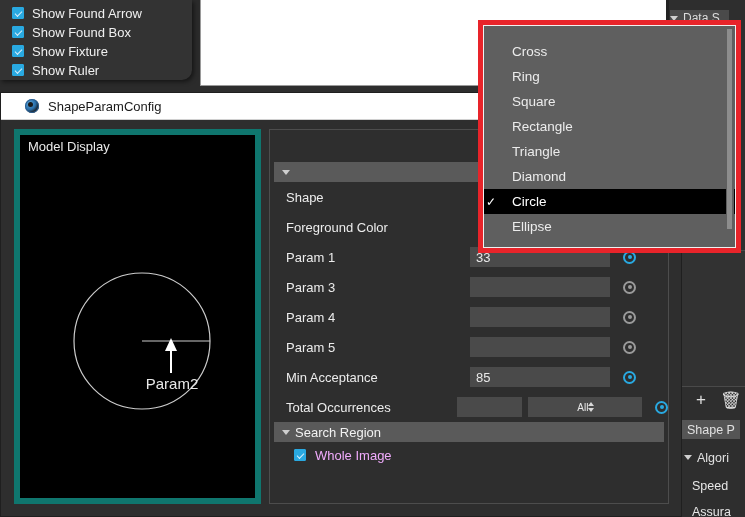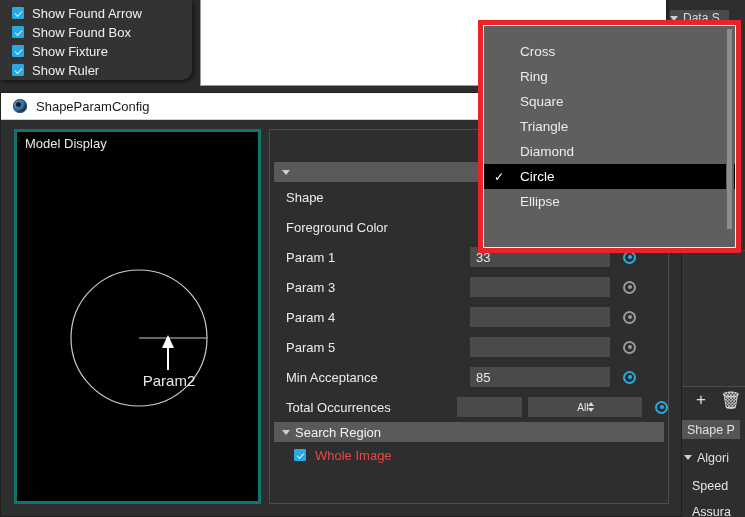--- a/index.html
+++ b/index.html
@@ -69,40 +69,40 @@
   #bg-right .rp-item.i1{top:476px;}
   #bg-right .rp-item.i2{top:502px;}
   #bg-right .rp-divider{position:absolute;left:0;top:0;width:3px;height:517px;background:#232323;}
 
   
   #dialog{
     position:absolute;left:0;top:92px;width:682px;height:425px;
     background:#2e2e2e;border:1px solid #1f1f1f;box-sizing:border-box;
   }
   #dialog-titlebar{
-    height:27px;background:#ffffff;display:flex;align-items:center;padding-left:12px;
+    height:27px;background:#ffffff;display:flex;align-items:center;padding-left:24px;
     box-sizing:border-box;border-bottom:1px solid #d0d0d0;
   }
   #app-icon{
     width:14px;height:14px;border-radius:50%;margin-right:9px;flex:0 0 auto;
     background:radial-gradient(circle at 32% 32%, #5aa4d8 0%, #2a6ea8 45%, #1b1b1b 70%, #101010 100%);
     box-shadow:inset 0 0 0 1px #2b5f92;position:relative;
   }
   #app-icon:after{
     content:"";position:absolute;left:3px;top:3px;width:5px;height:5px;border-radius:50%;
     background:#1a1a1a;
   }
   #dialog-title{color:#1a1a1a;font-size:13px;}
 
   #dialog-body{position:absolute;left:0;top:27px;right:0;bottom:0;background:#2e2e2e;}
 
   
   #model-display{
     position:absolute;left:13px;top:9px;width:247px;height:375px;
-    background:#000000;border:3px solid #0f766e;box-sizing:border-box;overflow:hidden;
+    background:#000000;border:6px solid #0f766e;box-sizing:border-box;overflow:hidden;
   }
   #model-display-label{position:absolute;left:8px;top:4px;color:#e9e9e9;font-size:13px;}
   #model-svg{position:absolute;left:0;top:0;}
 
   
   #param-panel{
     position:absolute;left:268px;top:9px;width:400px;height:375px;
     background:#2e2e2e;border:1px solid #4d4d4d;box-sizing:border-box;
   }
   #param-header{height:32px;display:flex;align-items:center;padding-left:10px;
@@ -134,35 +134,35 @@
   .radio{
     width:13px;height:13px;border-radius:50%;box-sizing:border-box;
     border:2px solid #9a9a9a;margin-left:13px;position:relative;flex:0 0 auto;
   }
   .radio:after{content:"";position:absolute;left:2.5px;top:2.5px;width:4px;height:4px;
     border-radius:50%;background:#9a9a9a;}
   .radio.on{border-color:#29a9e1;}
   .radio.on:after{background:#29a9e1;}
   .cbx-row{height:26px;display:flex;align-items:center;padding-left:24px;box-sizing:border-box;}
   .cbx-row .cbx{margin-right:9px;}
-  .cbx-row span{font-size:13px;color:#ef4444;}
+  .cbx-row span{font-size:13px;color:#f0abfc;}
 
   
   #dropdown-wrap{position:absolute;left:478px;top:20px;width:263px;height:233px;}
   #dropdown-border{
     position:absolute;inset:0;border:5px solid #e8242a;box-sizing:border-box;
   }
   #dropdown{
     position:absolute;left:5px;top:5px;right:5px;bottom:5px;
     background:#5f5f5f;border:1px solid #f0f0f0;box-sizing:border-box;overflow:hidden;
   }
   #dropdown-list{padding-top:13px;}
   .dd-item{
     height:25px;display:flex;align-items:center;color:#ececec;font-size:13.5px;
-    padding-left:10px;box-sizing:border-box;position:relative;
+    padding-left:2px;box-sizing:border-box;position:relative;
   }
   .dd-item .dd-check{width:26px;flex:0 0 auto;color:#ffffff;font-size:12px;}
   .dd-item.selected{background:#000000;color:#ffffff;}
   #dd-scroll{
     position:absolute;right:1px;top:1px;bottom:1px;width:8px;background:#5f5f5f;
   }
   #dd-thumb{position:absolute;left:1px;top:2px;width:5px;height:200px;background:#8d8d8d;}
 </style>
 </head>
 <body>
@@ -321,20 +321,24 @@
       <div class="dd-item">
         <span class="dd-check"></span>
         <span>Ring</span>
       </div>
       <div class="dd-item">
         <span class="dd-check"></span>
         <span>Square</span>
       </div>
       <div class="dd-item">
         <span class="dd-check"></span>
+        <span>Rectangle</span>
+      </div>
+      <div class="dd-item">
+        <span class="dd-check"></span>
         <span>Triangle</span>
       </div>
       <div class="dd-item">
         <span class="dd-check"></span>
         <span>Diamond</span>
       </div>
       <div class="dd-item selected">
         <span class="dd-check">✓</span>
         <span>Circle</span>
       </div>

